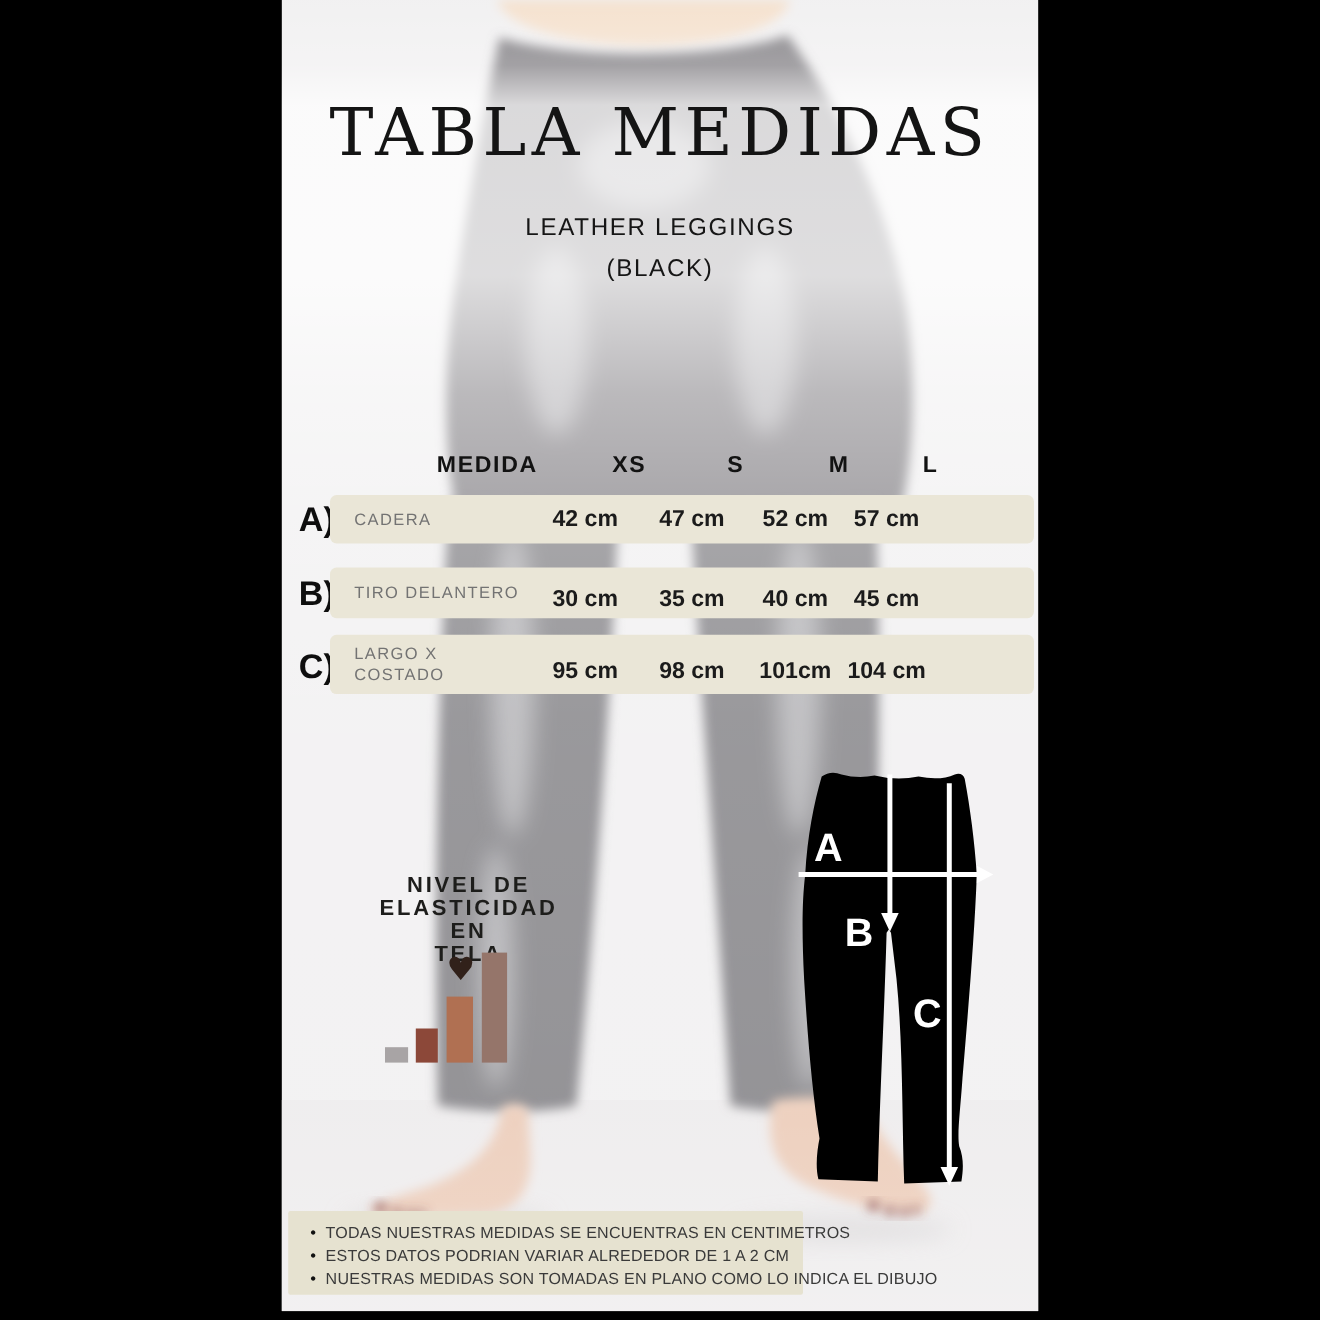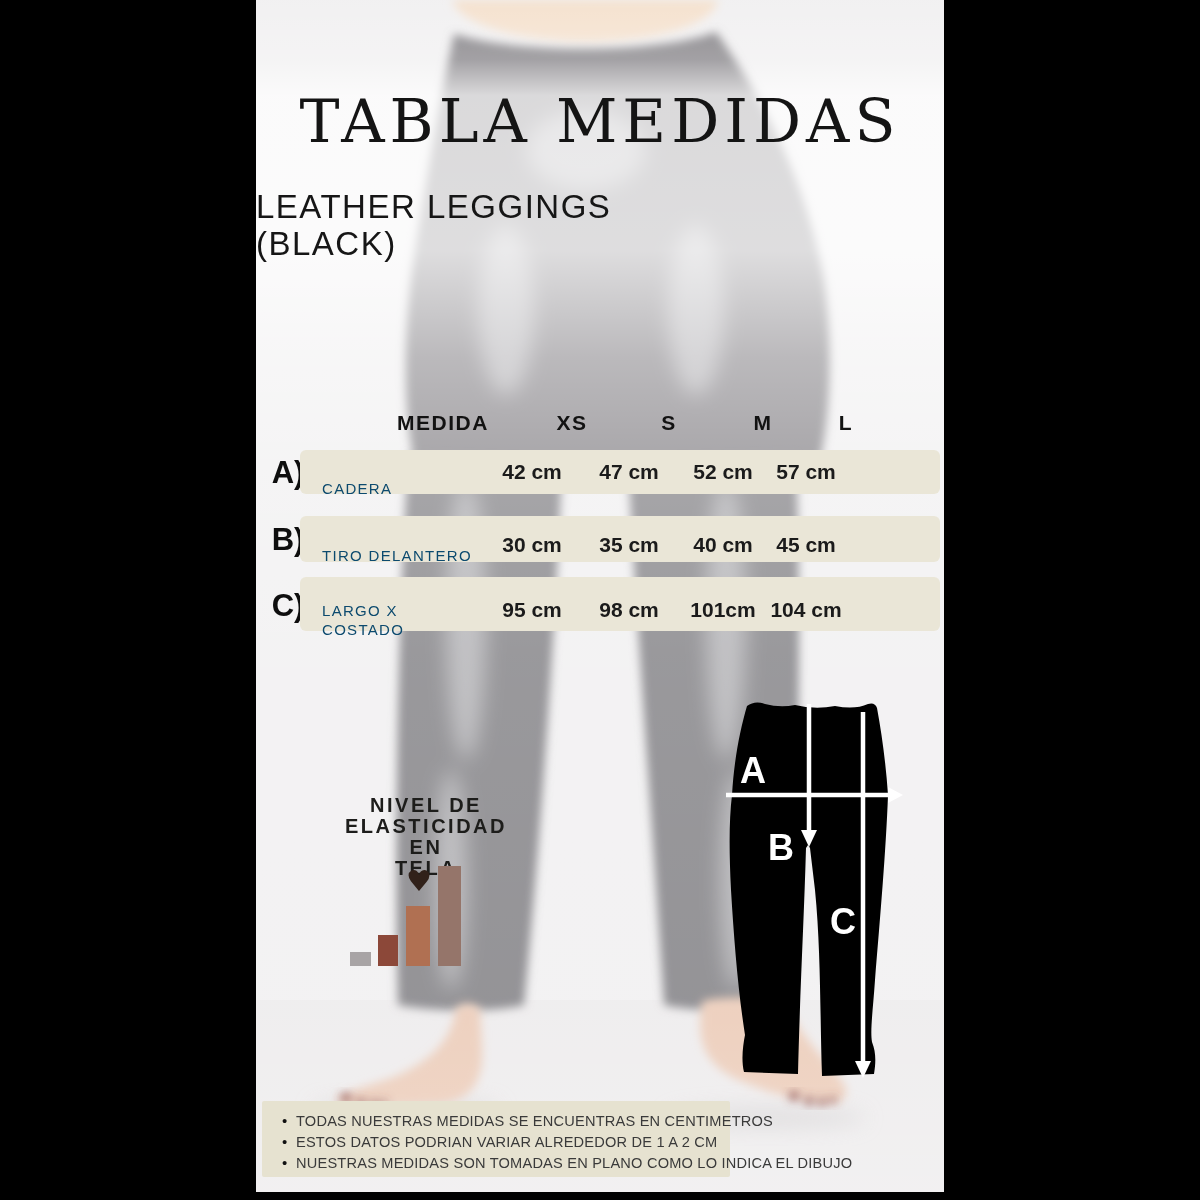--- a/index.html
+++ b/index.html
@@ -5,29 +5,29 @@
   html,body{margin:0;padding:0;background:#000;}
   .stage{position:relative;width:1200px;height:1200px;background:#000;overflow:hidden;
          font-family:"Liberation Sans",sans-serif;}
   
   .photo{position:absolute;left:256px;top:0;width:688px;height:1192px;}
   .photo svg{display:block;}
   
   .title{position:absolute;left:256px;top:86px;width:688px;text-align:center;
          font-family:"DejaVu Serif",serif;font-size:60px;font-weight:500;
          letter-spacing:5px;color:#141414;}
-  .subtitle{position:absolute;left:256px;top:188px;width:688px;
-            font-size:33px;line-height:37px;letter-spacing:1.5px;color:#161616;font-weight:400;}
+  .subtitle{position:absolute;left:256px;top:188px;width:688px;text-align:center;
+            font-size:22px;line-height:37px;letter-spacing:1.5px;color:#161616;font-weight:400;}
   
   .thead{position:absolute;top:408px;left:0;width:100%;height:30px;}
   .th{position:absolute;transform:translateX(-50%);line-height:30px;
       font-size:21px;font-weight:700;letter-spacing:1.5px;color:#121212;white-space:nowrap;margin-left:40px;}
   .band{position:absolute;left:300px;width:640px;background:#eae6d7;border-radius:6px;}
   .band .rlabel{position:absolute;left:22px;top:0;height:100%;display:flex;flex-direction:column;
-                justify-content:center;font-size:15px;letter-spacing:1.3px;color:#0c4a6e;line-height:19px;margin-top:16px;}
+                justify-content:center;font-size:15px;letter-spacing:1.3px;color:#737373;line-height:19px;}
   .band .val{position:absolute;transform:translateX(-50%);font-size:21px;color:#1b1b1b;white-space:nowrap;font-weight:bold;}
   .prefix{position:absolute;width:60px;text-align:center;transform:translateX(-50%);
           font-size:31px;font-weight:800;color:#0e0e0e;}
   
   .cx-xs{left:532px;} .cx-s{left:629px;} .cx-m{left:723px;} .cx-l{left:806px;}
   
   .elas-title{position:absolute;left:330px;top:795px;width:192px;text-align:center;
               font-size:20px;font-weight:700;letter-spacing:2.5px;line-height:21px;color:#1d1d1b;}
   .bar{position:absolute;}
   .bar1{left:350px;top:952px;width:21px;height:14px;background:#a8a4a5;}

